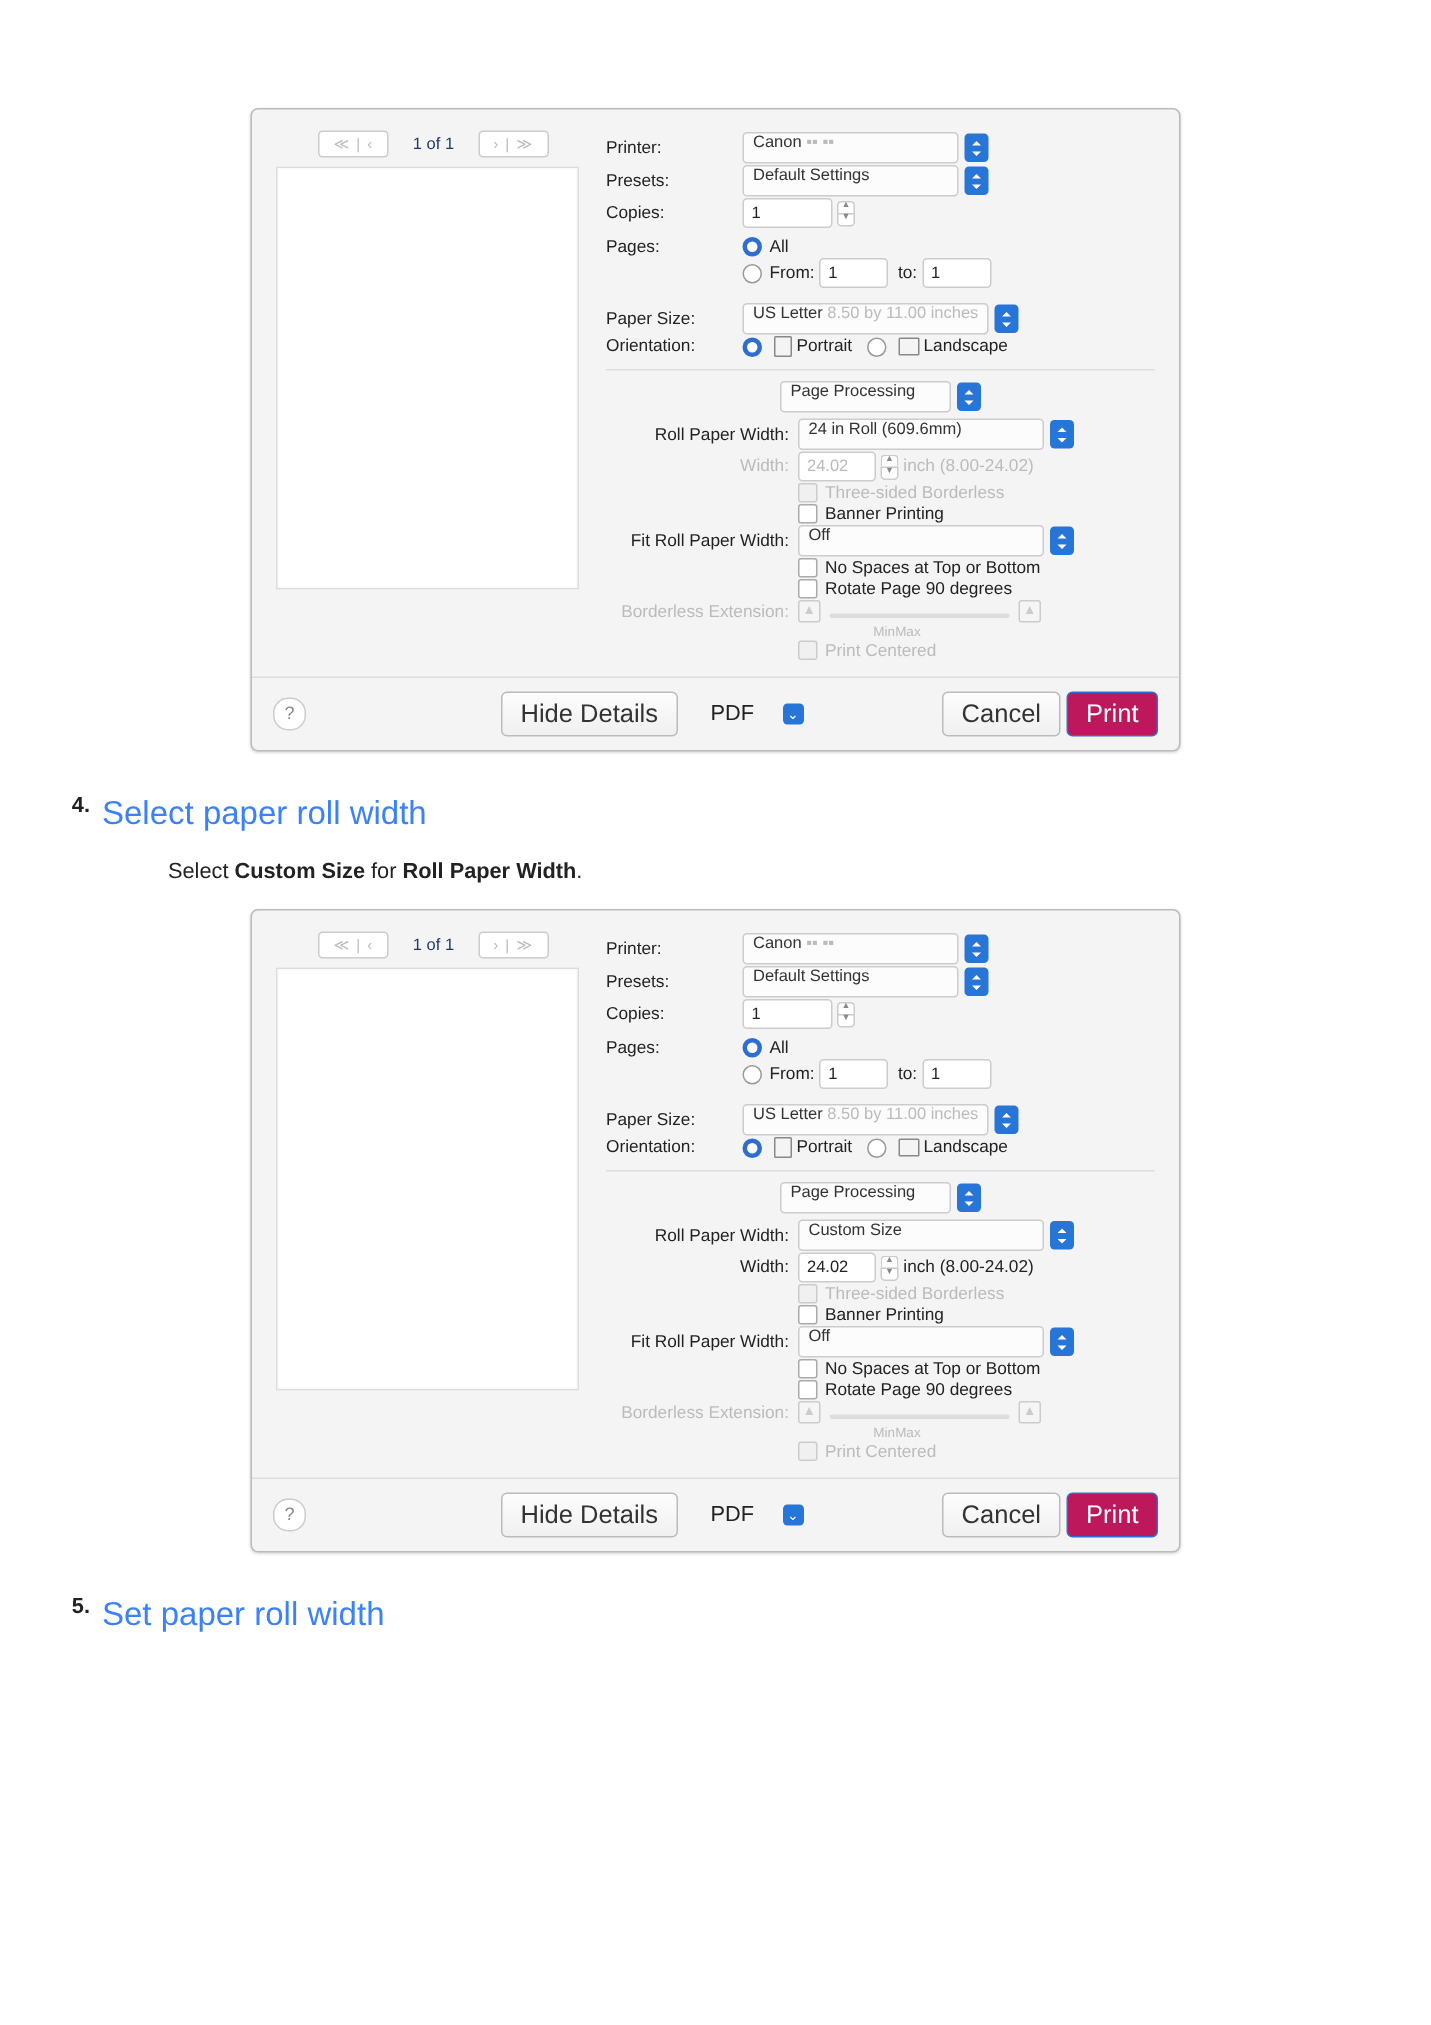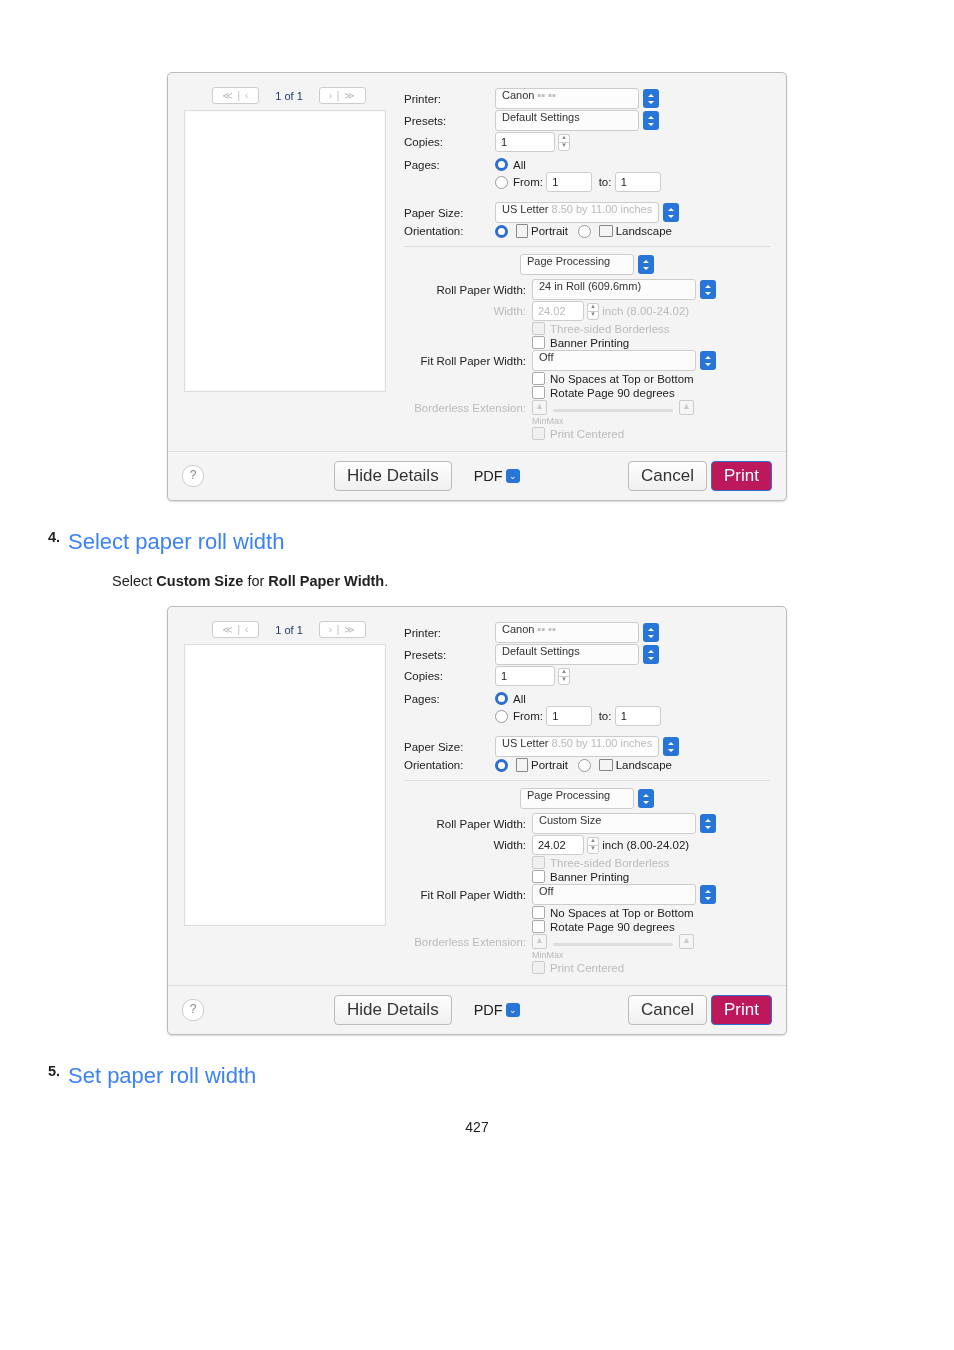--- a/index.html
+++ b/index.html
@@ -30,26 +30,26 @@
   .ori-ic.ls{width:12px;height:10px}
   .chk{width:11px;height:11px;border:1px solid #aaa;border-radius:2px;background:#fff;display:inline-block;margin-right:5px;vertical-align:-2px}
   .chk.dis{border-color:#ccc;background:#f0f0f0}
   .muted{color:#bbb}
   .sec{border-top:1px solid #ddd;margin-top:8px;padding-top:6px}
   .sec2{margin-top:4px}
   .lab2{width:122px;text-align:right;margin-right:6px}
   .slider{position:relative;width:120px;height:3px;background:#ddd;border-radius:2px;margin:6px 6px 0}
   .handle{position:absolute;left:0;top:-5px;width:13px;height:13px;background:#f5f5f5;border:1px solid #ccc;border-radius:2px;color:#ccc;font-size:9px;text-align:center;line-height:11px}
   .handle.r{left:auto;right:0}
-  .mm{font-size:9px;color:#bbb;display:flex;justify-content:flex-start;width:132px;margin-left:128px;margin-top:1px}
+  .mm{font-size:9px;color:#bbb;display:flex;justify-content:center;width:132px;margin-left:128px;margin-top:1px}
   .foot{border-top:1px solid #ddd;display:flex;align-items:center;padding:9px 14px}
   .help{width:20px;height:20px;border-radius:10px;background:#fff;border:1px solid #ccc;color:#888;font-size:12px;text-align:center;line-height:18px}
   .btn{background:linear-gradient(#fdfdfd,#f0f0f0);border:1px solid #bbb;border-radius:4px;font-size:17px;padding:4px 12px;color:#333}
   .btn.primary{background:#be185d;border-color:#2d6ed0;color:#fff}
-  .pdf{display:flex;align-items:center;gap:3px}
+  .pdf{display:flex;align-items:center;gap:19px}
   .pdf .dd{width:14px;height:14px;background:#2775d6;border-radius:3px;color:#fff;font-size:9px;text-align:center;line-height:14px}
   ol{margin:0;padding:0;list-style:none}
   li.num{display:flex;gap:8px;margin:22px 0 8px}
   .no{font-weight:bold;width:20px;text-align:right}
   .tt{font-size:22px;color:#3b82f6}
   .body{margin-left:72px;max-width:760px;line-height:1.55}
   .pgno{text-align:center;font-size:14px;margin-top:30px}
 </style>
 </head>
 <body>
@@ -392,14 +392,13 @@
  </div>
 </div>
 
 <ol>
  <li class="num">
   <span class="no">5.</span>
   <span class="tt">Set paper roll width</span>
  </li>
 </ol>
 
-<div class="pgno">427</div>
 </div>
 
 </body></html>

